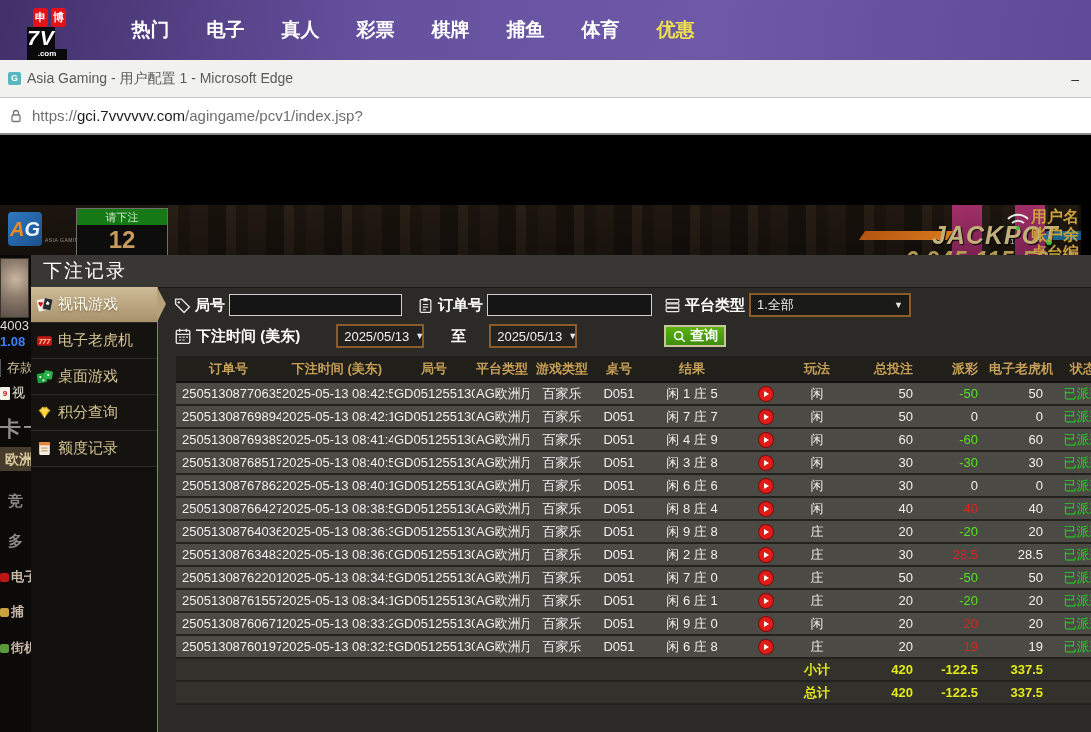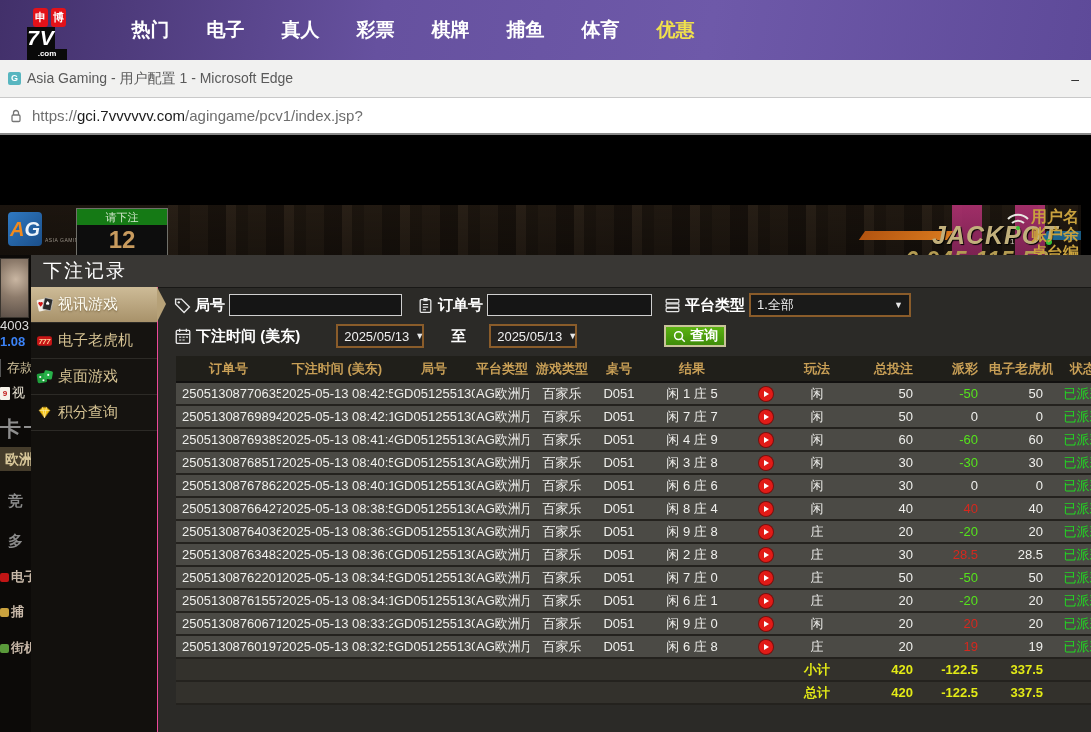--- a/index.html
+++ b/index.html
@@ -225,20 +225,29 @@
           <circle cx="11.5" cy="6.5" r="1" fill="#fff"></circle>
         </svg>
         <span>桌面游戏</span>
       </div>
       <div class="side-item">
         <svg class="icn" width="17" height="17" viewBox="0 0 16 16">
           <path d="M3 6 L6 3 H10 L13 6 L8 13 Z" fill="#f5c518" stroke="#a87d0a" stroke-width=".7"></path>
           <path d="M3 6 h10 M6 3 L6.8 6 L8 13 L9.2 6 L10 3" fill="none" stroke="#fff8d8" stroke-width=".5"></path>
         </svg>
         <span>积分查询</span>
+      </div>
+      <div class="side-item">
+        <svg class="icn" width="17" height="17" viewBox="0 0 16 16">
+          <rect x="3" y="2" width="10" height="12" rx="1" fill="#f5ede0"></rect>
+          <rect x="3" y="2" width="10" height="3" fill="#e8833a"></rect>
+          <rect x="5" y="7" width="6" height="1.2" fill="#caa26a"></rect>
+            <rect x="5" y="9.6" width="6" height="1.2" fill="#caa26a"></rect>
+        </svg>
+        <span>额度记录</span>
       </div>
     </div>
 
     <div class="content">
 
       <div class="f-row f-row1">
         <svg class="icn g1" width="17" height="17" viewBox="0 0 16 16">
           <path d="M1.5 2 h5.5 l7.5 7.5 -5 5 -8-8 Z" fill="none" stroke="#e8e8e8" stroke-width="1.3"></path>
             <circle cx="4.5" cy="5" r="1.1" fill="#e8e8e8"></circle>
         </svg>

